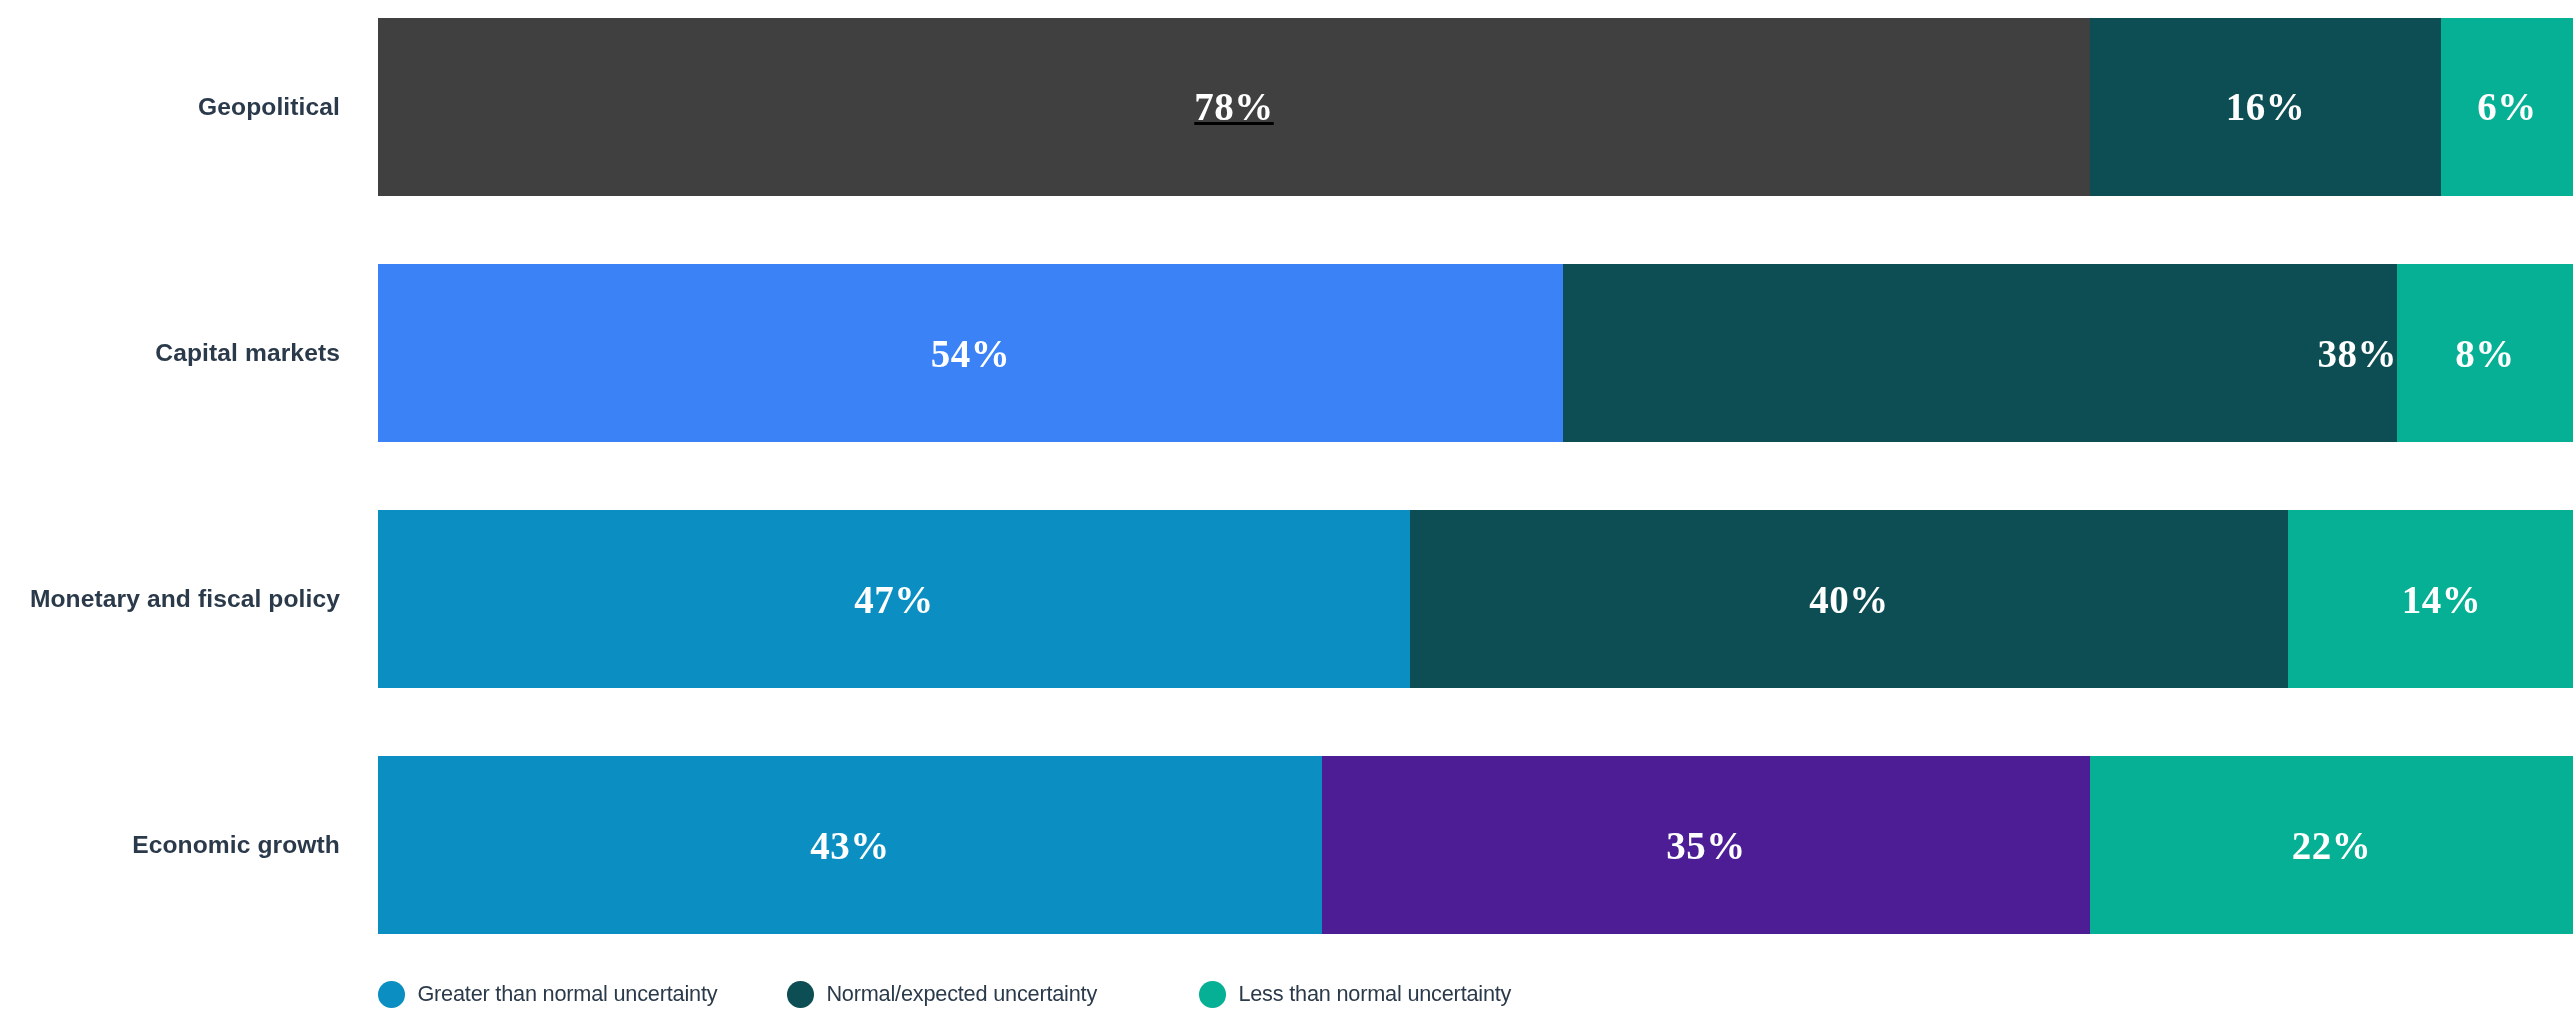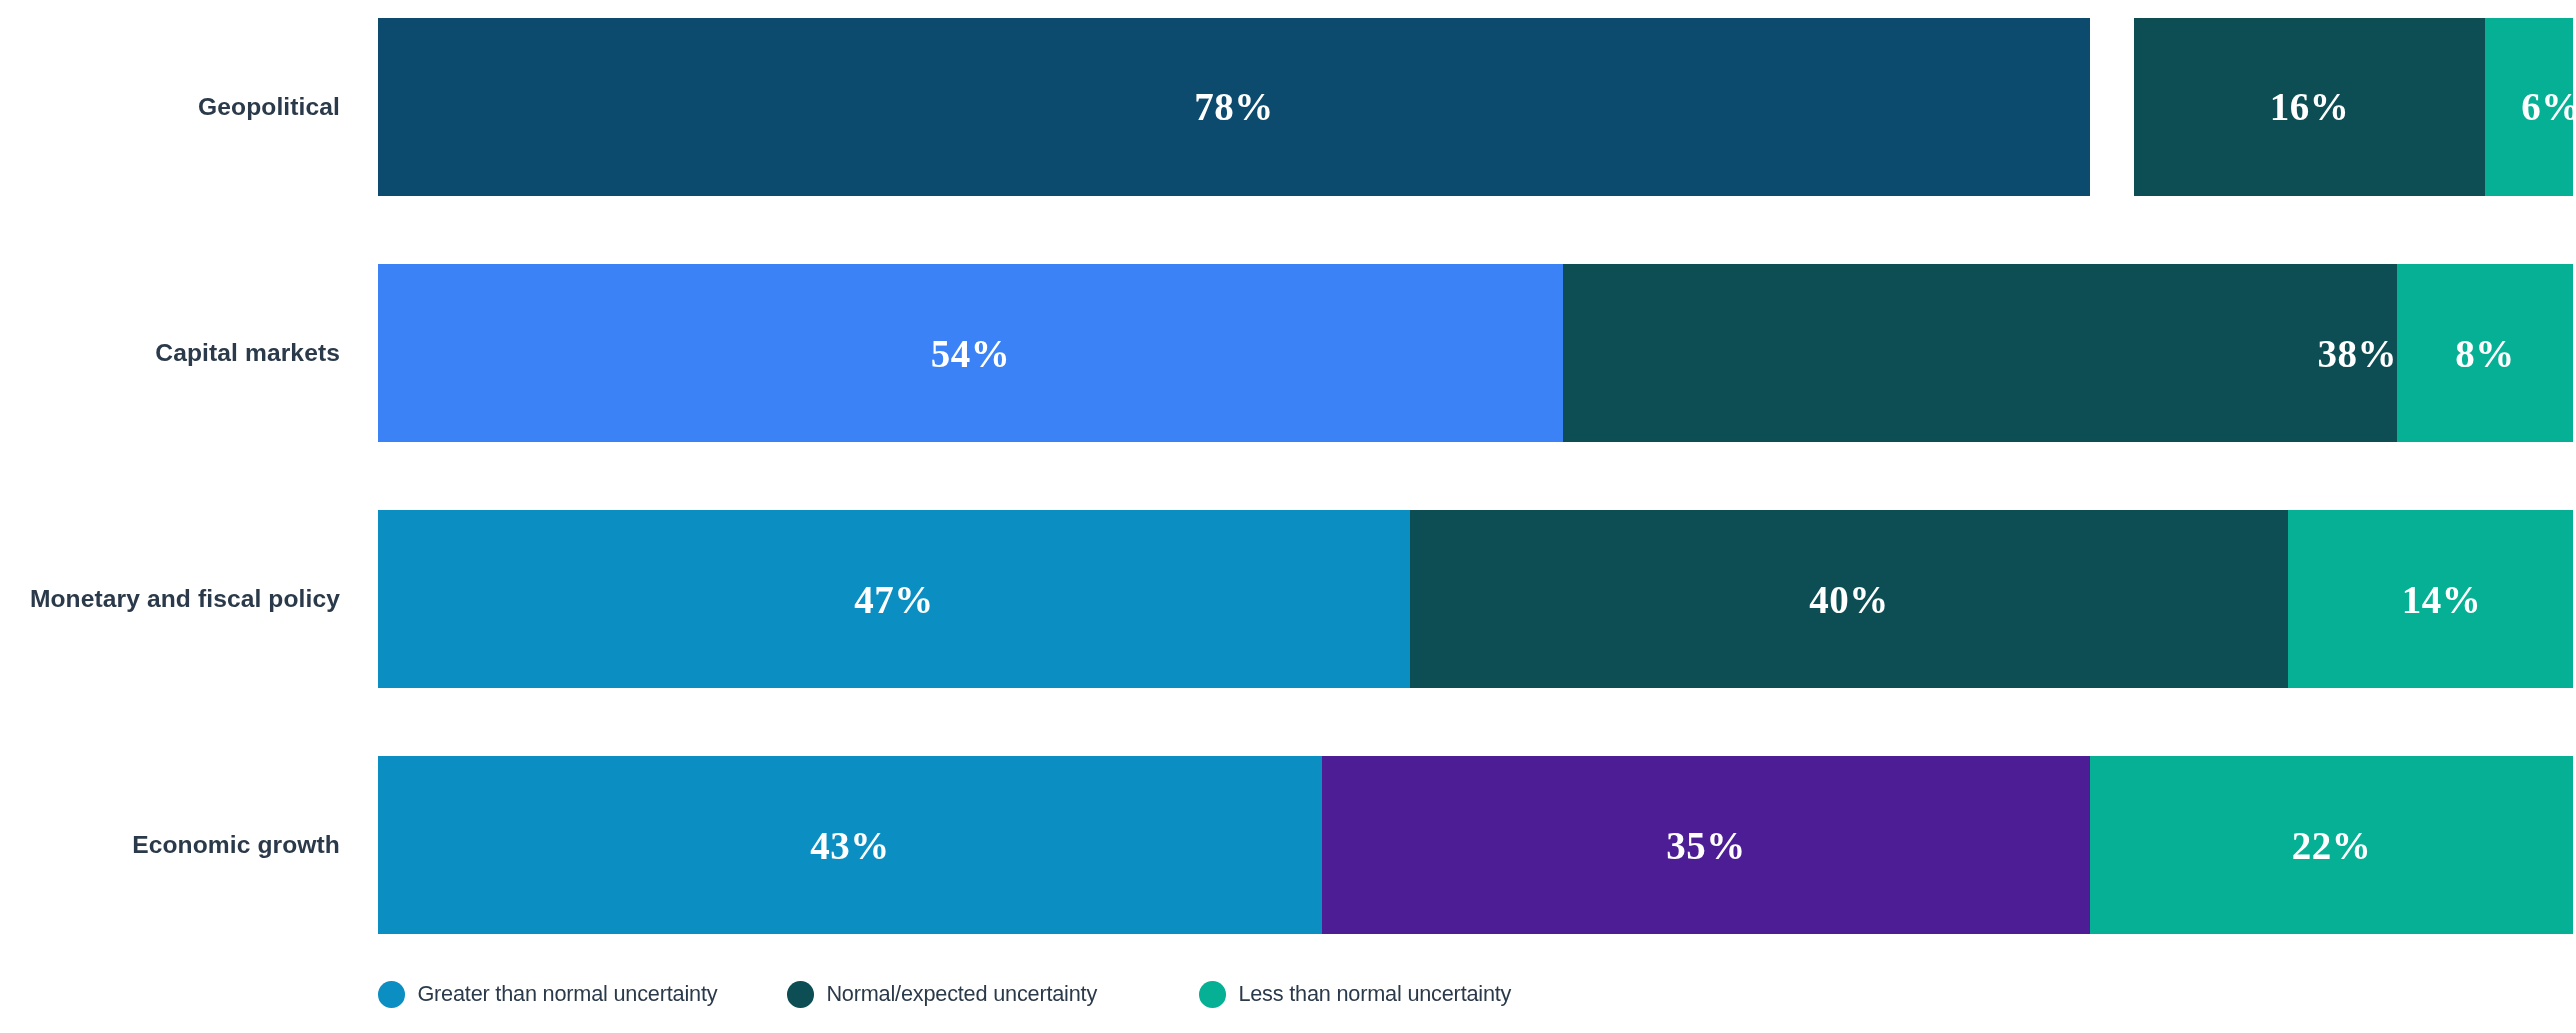--- a/index.html
+++ b/index.html
@@ -123,24 +123,24 @@
 </style>
 </head>
 <body>
 
 <div id="chart-root">
 
   <div class="plot-area">
       <div class="bar-row" style="top: 17.7px;">
         <div class="row-label">Geopolitical</div>
         <div class="bar-track">
-          <div class="segment" style="width: 1712px; background: #0c4a6e;">
+          <div class="segment" style="width: 1712px; background: #404040; text-decoration: underline;">
             <span class="segment-value">78%</span>
           </div>
-          <div class="segment" style="width: 351px; background: rgb(12, 78, 83); margin-left: 44px;">
+          <div class="segment" style="width: 351px; background: rgb(12, 78, 83);">
             <span class="segment-value">16%</span>
           </div>
           <div class="segment" style="width: 132px; background: rgb(6, 176, 148);">
             <span class="segment-value">6%</span>
           </div>
         </div>
       </div>
       <div class="bar-row" style="top: 264px;">
         <div class="row-label">Capital markets</div>
         <div class="bar-track">

